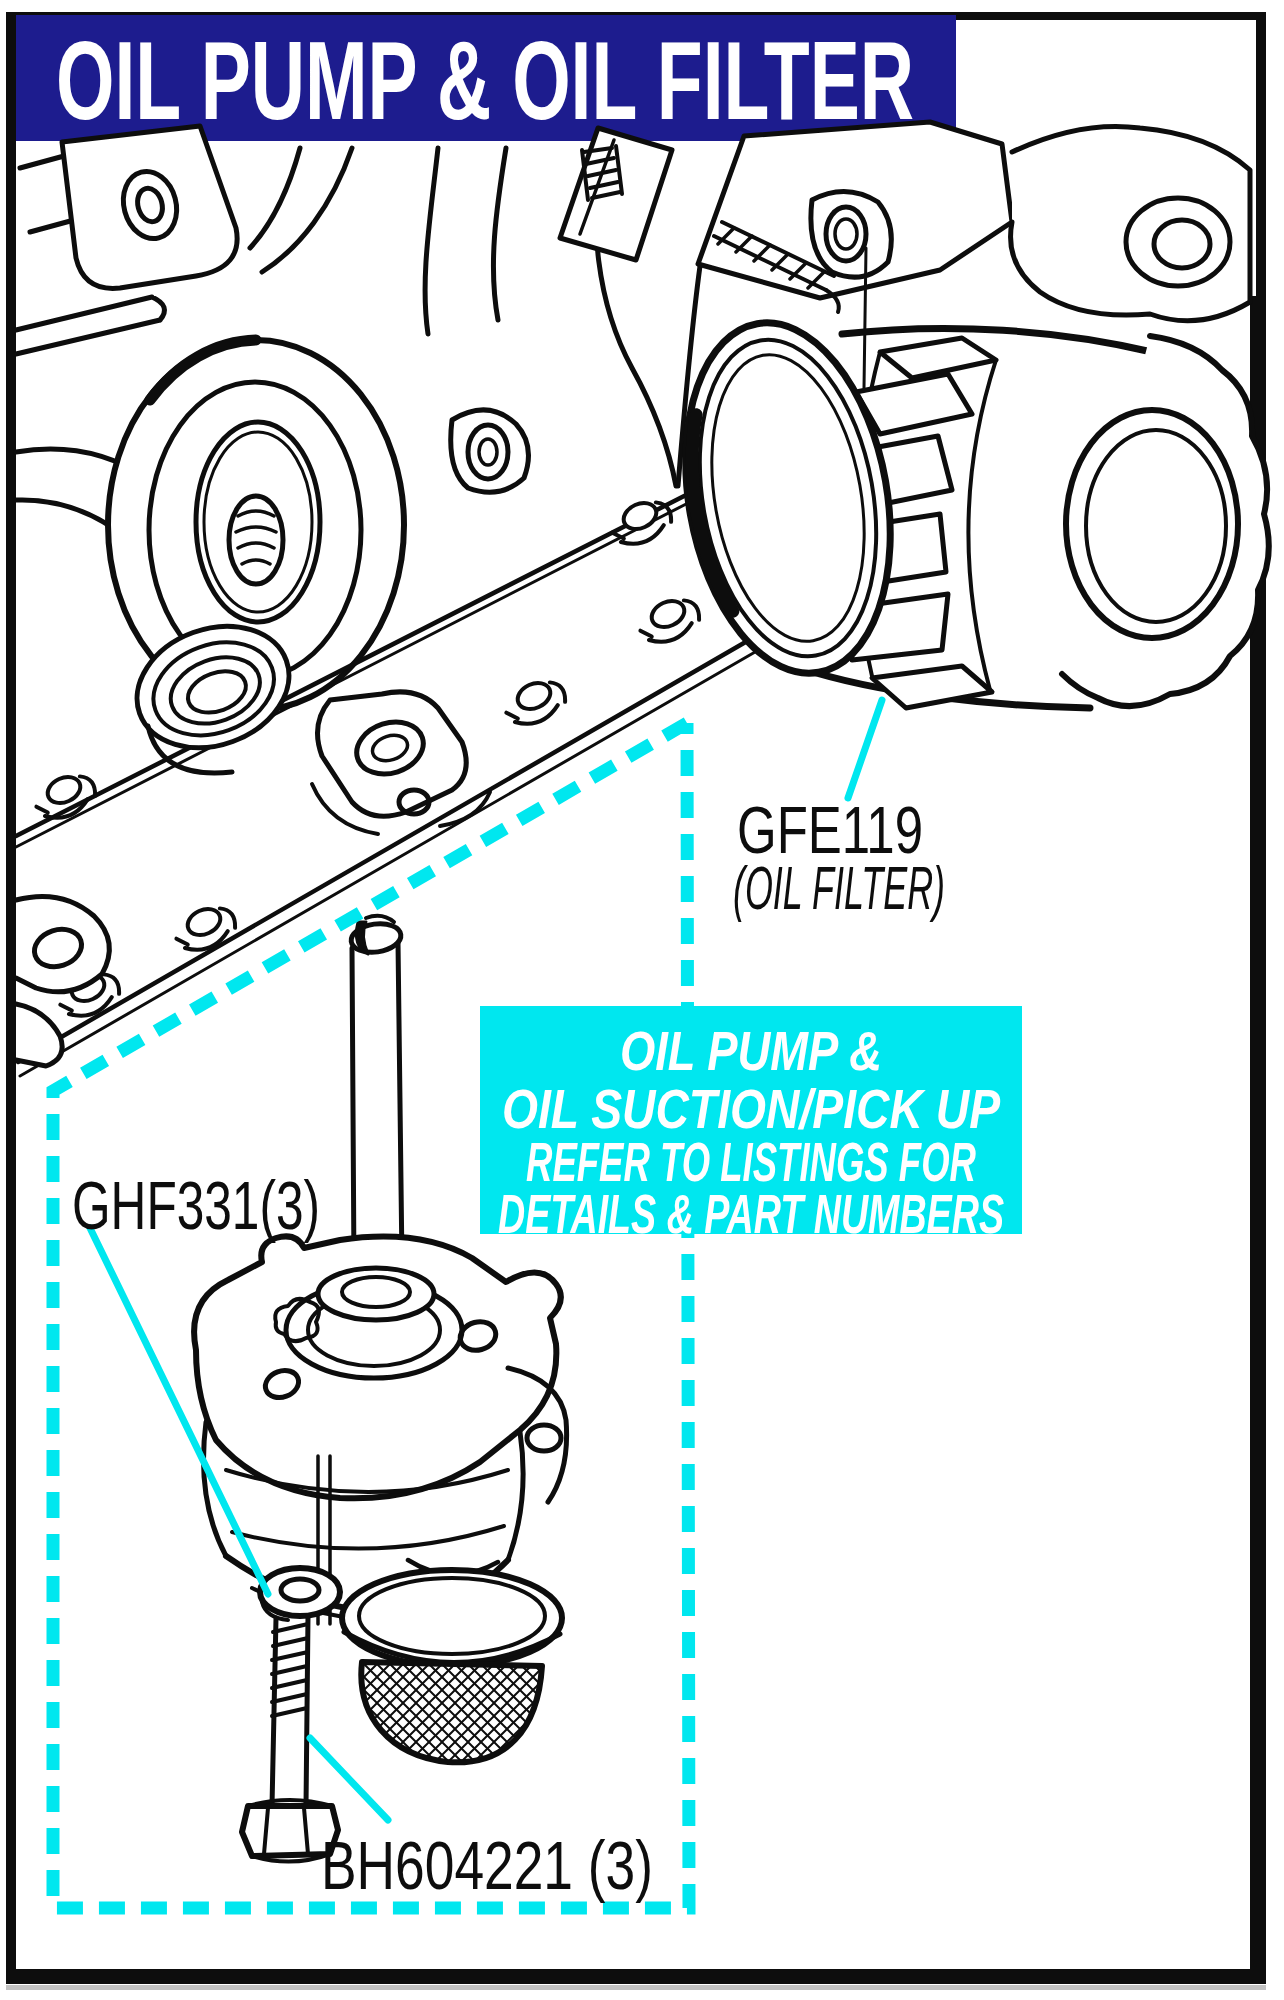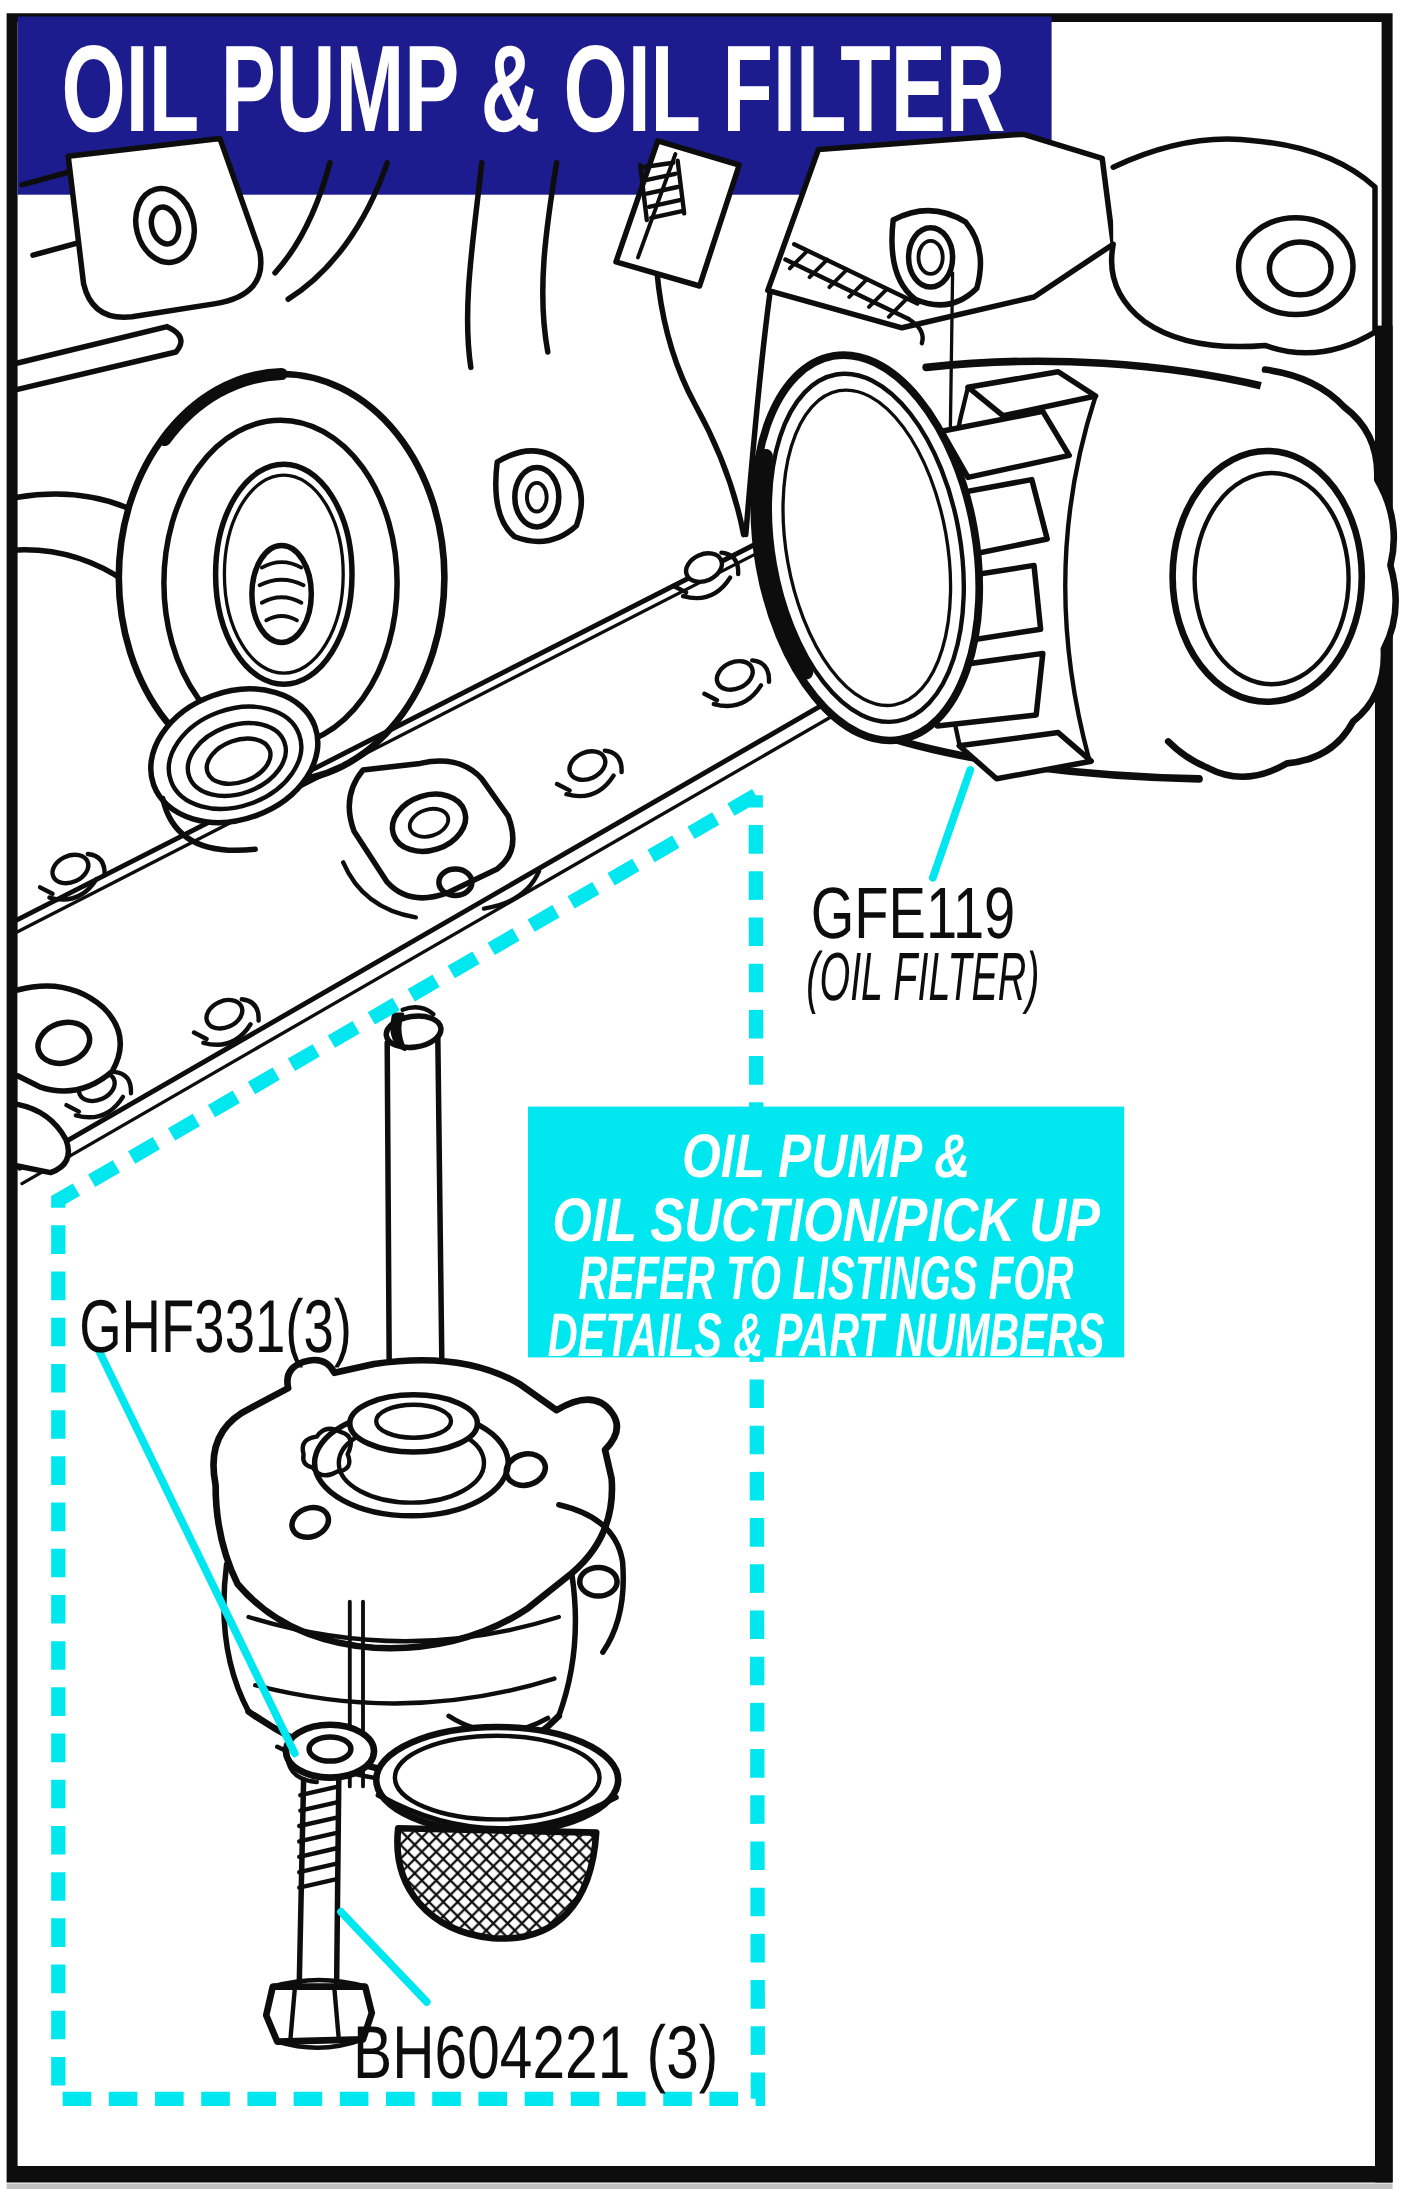--- a/index.html
+++ b/index.html
@@ -2,21 +2,21 @@
 <html><head>
 <meta charset="utf-8">
 <style>
   html,body{margin:0;padding:0;background:#ffffff;}
   .canvas{position:relative;width:1284px;height:2000px;background:#ffffff;overflow:hidden;
           font-family:"Liberation Sans", sans-serif;}
   .frame{position:absolute;left:6px;top:12px;right:18px;bottom:16px;
          border:10px solid #0d0d0d;border-top-width:8px;border-bottom-width:15px;}
   .frame-shadow{position:absolute;left:6px;right:18px;top:1985px;height:5px;background:#c2c2c2;}
   .frame-right-step{position:absolute;left:1250px;width:16px;top:296px;bottom:16px;background:#0d0d0d;}
-  .banner{position:absolute;left:16px;top:15px;width:940px;height:162px;background:#1d1c8e;}
+  .banner{position:absolute;left:16px;top:15px;width:940px;height:126px;background:#1d1c8e;}
   .artwork{position:absolute;left:0;top:0;width:1284px;height:2000px;}
   svg text{font-family:"Liberation Sans", sans-serif;}
 </style>
 </head>
 <body>
 
 <div class="canvas">
 
   <div class="frame"></div>
   <div class="frame-right-step"></div>

